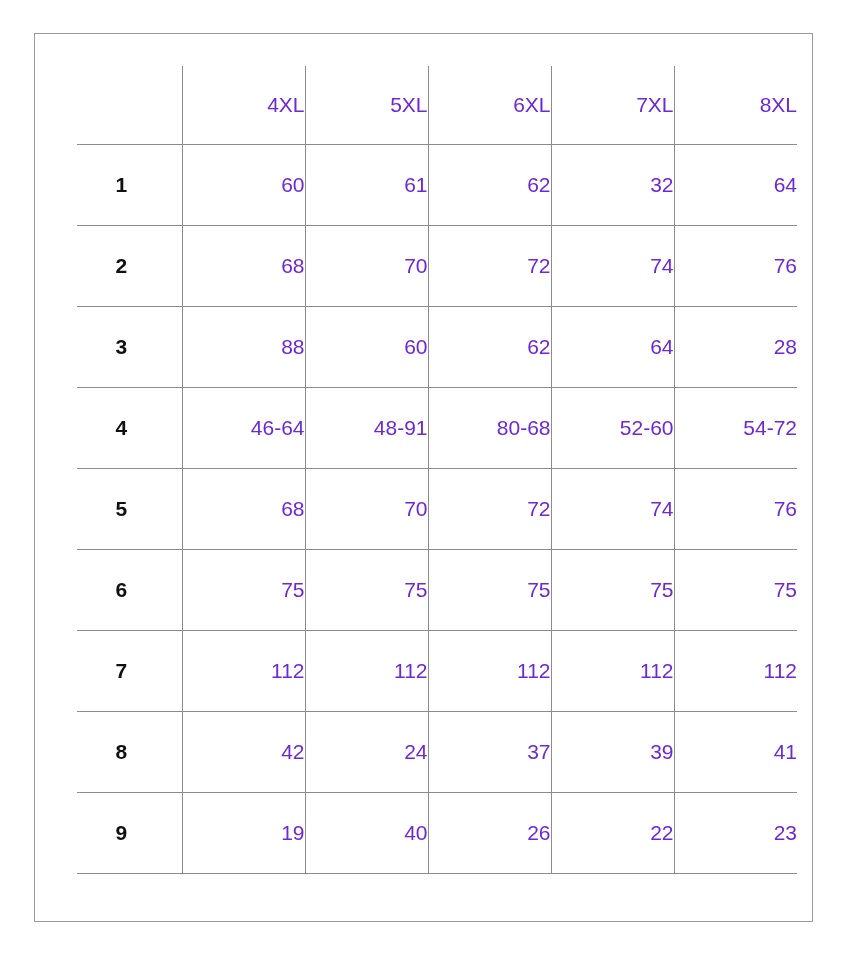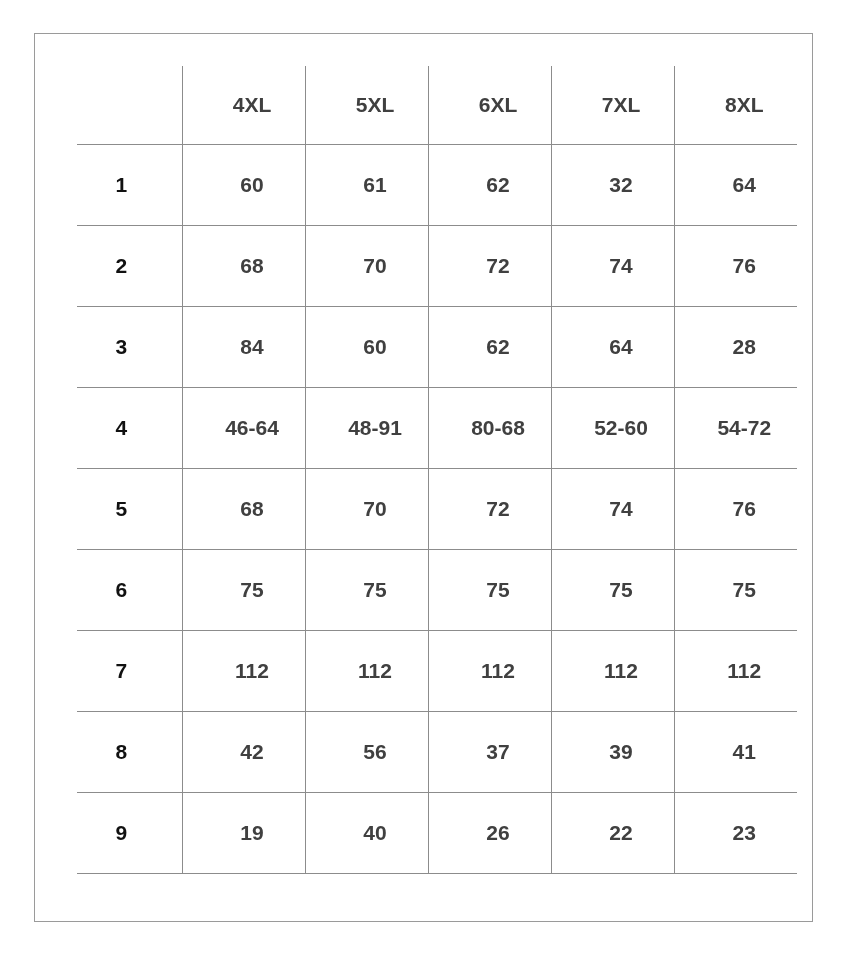--- a/index.html
+++ b/index.html
@@ -41,26 +41,26 @@
     border-collapse: collapse;
     width: 720px;
     table-layout: fixed;
   }
   table.size-table col.rowhead { width: 105px; }
   table.size-table col.sizecol { width: 123px; }
   table.size-table th,
   table.size-table td {
     border: 0;
     padding: 0;
-    text-align: center;
+    text-align: right;
     vertical-align: middle;
-    font-weight: bold;
+    font-weight: normal;
     font-size: 21px;
     height: 80px;
-    color: #404040;
+    color: #6d28d9;
   }
   
   table.size-table th.sz,
   table.size-table td.val {
     border-left: 1px solid #8c8c8c;
     padding-left: 17px;
   }
   
   table.size-table thead th {
     border-bottom: 1px solid #8c8c8c;
@@ -121,21 +121,21 @@
           <tr>
             <td class="rowlabel">2</td>
             <td class="val">68</td>
             <td class="val">70</td>
             <td class="val">72</td>
             <td class="val">74</td>
             <td class="val">76</td>
           </tr>
           <tr>
             <td class="rowlabel">3</td>
-            <td class="val">84</td>
+            <td class="val">88</td>
             <td class="val">60</td>
             <td class="val">62</td>
             <td class="val">64</td>
             <td class="val">28</td>
           </tr>
           <tr>
             <td class="rowlabel">4</td>
             <td class="val">46-64</td>
             <td class="val">48-91</td>
             <td class="val">80-68</td>
@@ -162,21 +162,21 @@
             <td class="rowlabel">7</td>
             <td class="val">112</td>
             <td class="val">112</td>
             <td class="val">112</td>
             <td class="val">112</td>
             <td class="val">112</td>
           </tr>
           <tr>
             <td class="rowlabel">8</td>
             <td class="val">42</td>
-            <td class="val">56</td>
+            <td class="val">24</td>
             <td class="val">37</td>
             <td class="val">39</td>
             <td class="val">41</td>
           </tr>
           <tr>
             <td class="rowlabel">9</td>
             <td class="val">19</td>
             <td class="val">40</td>
             <td class="val">26</td>
             <td class="val">22</td>

